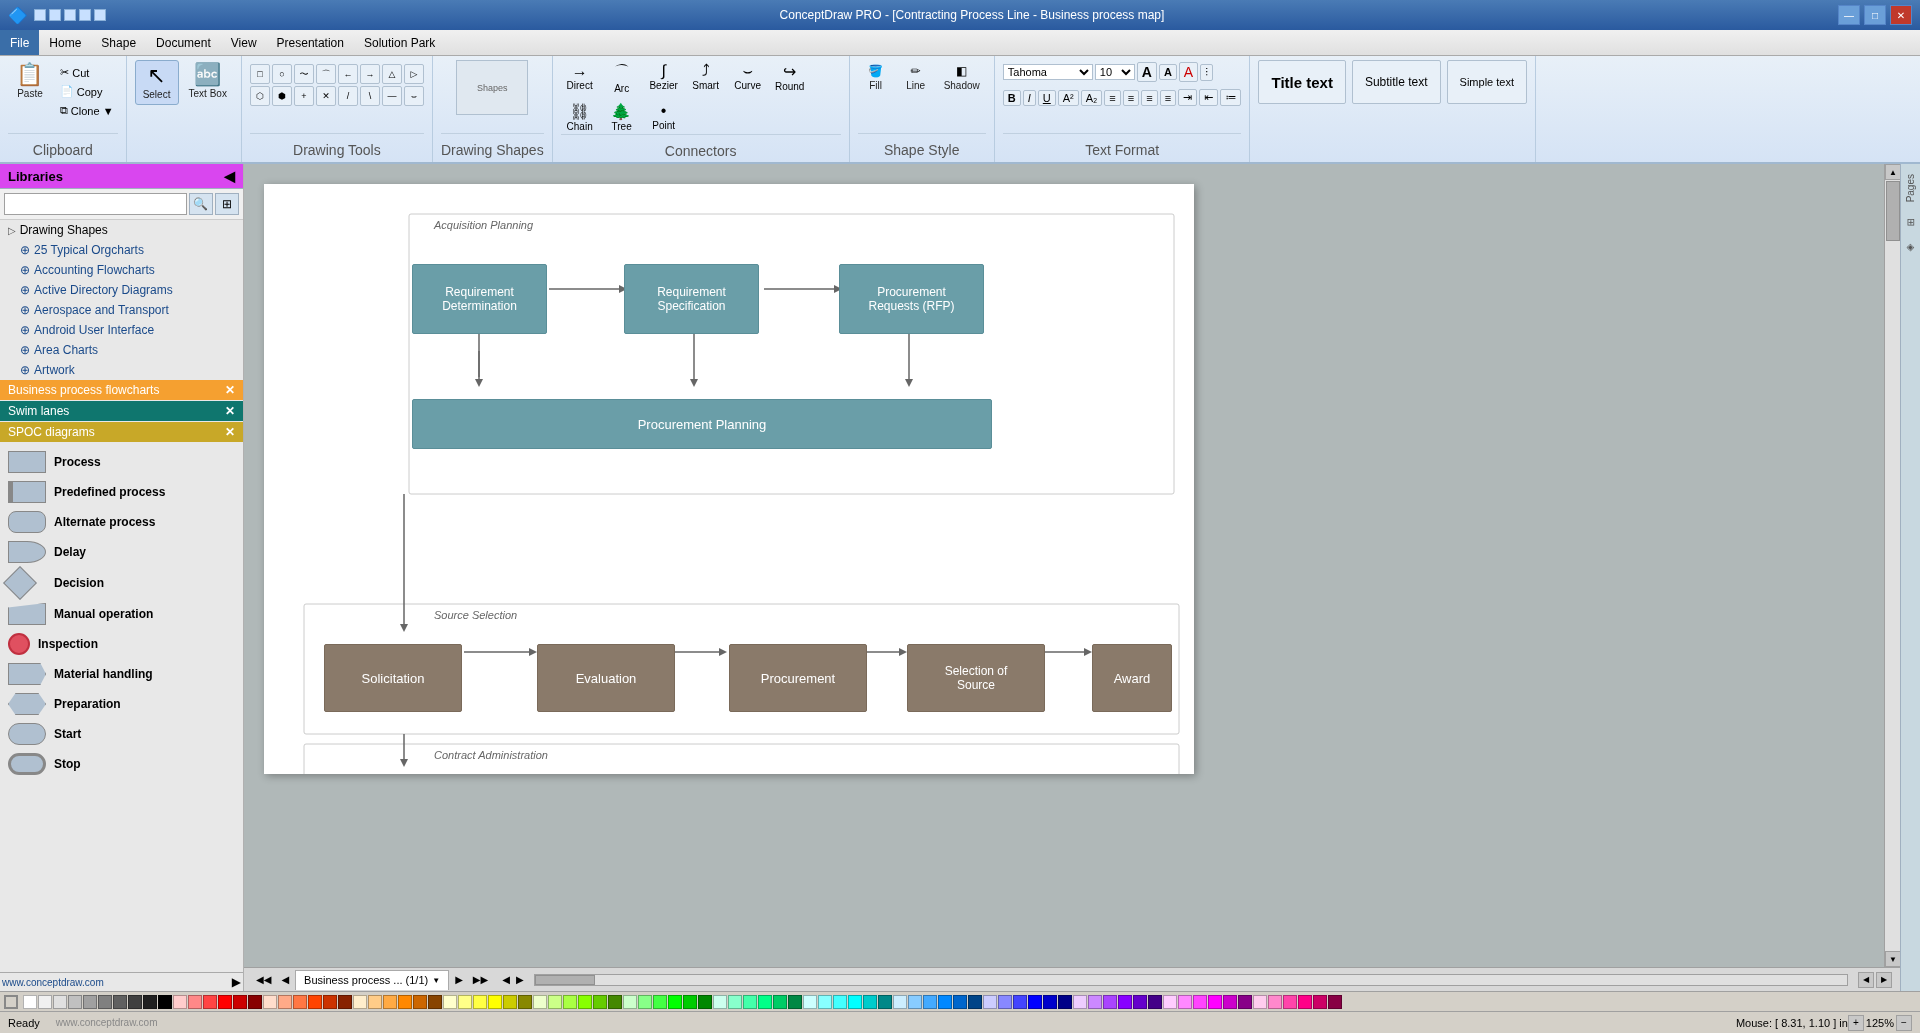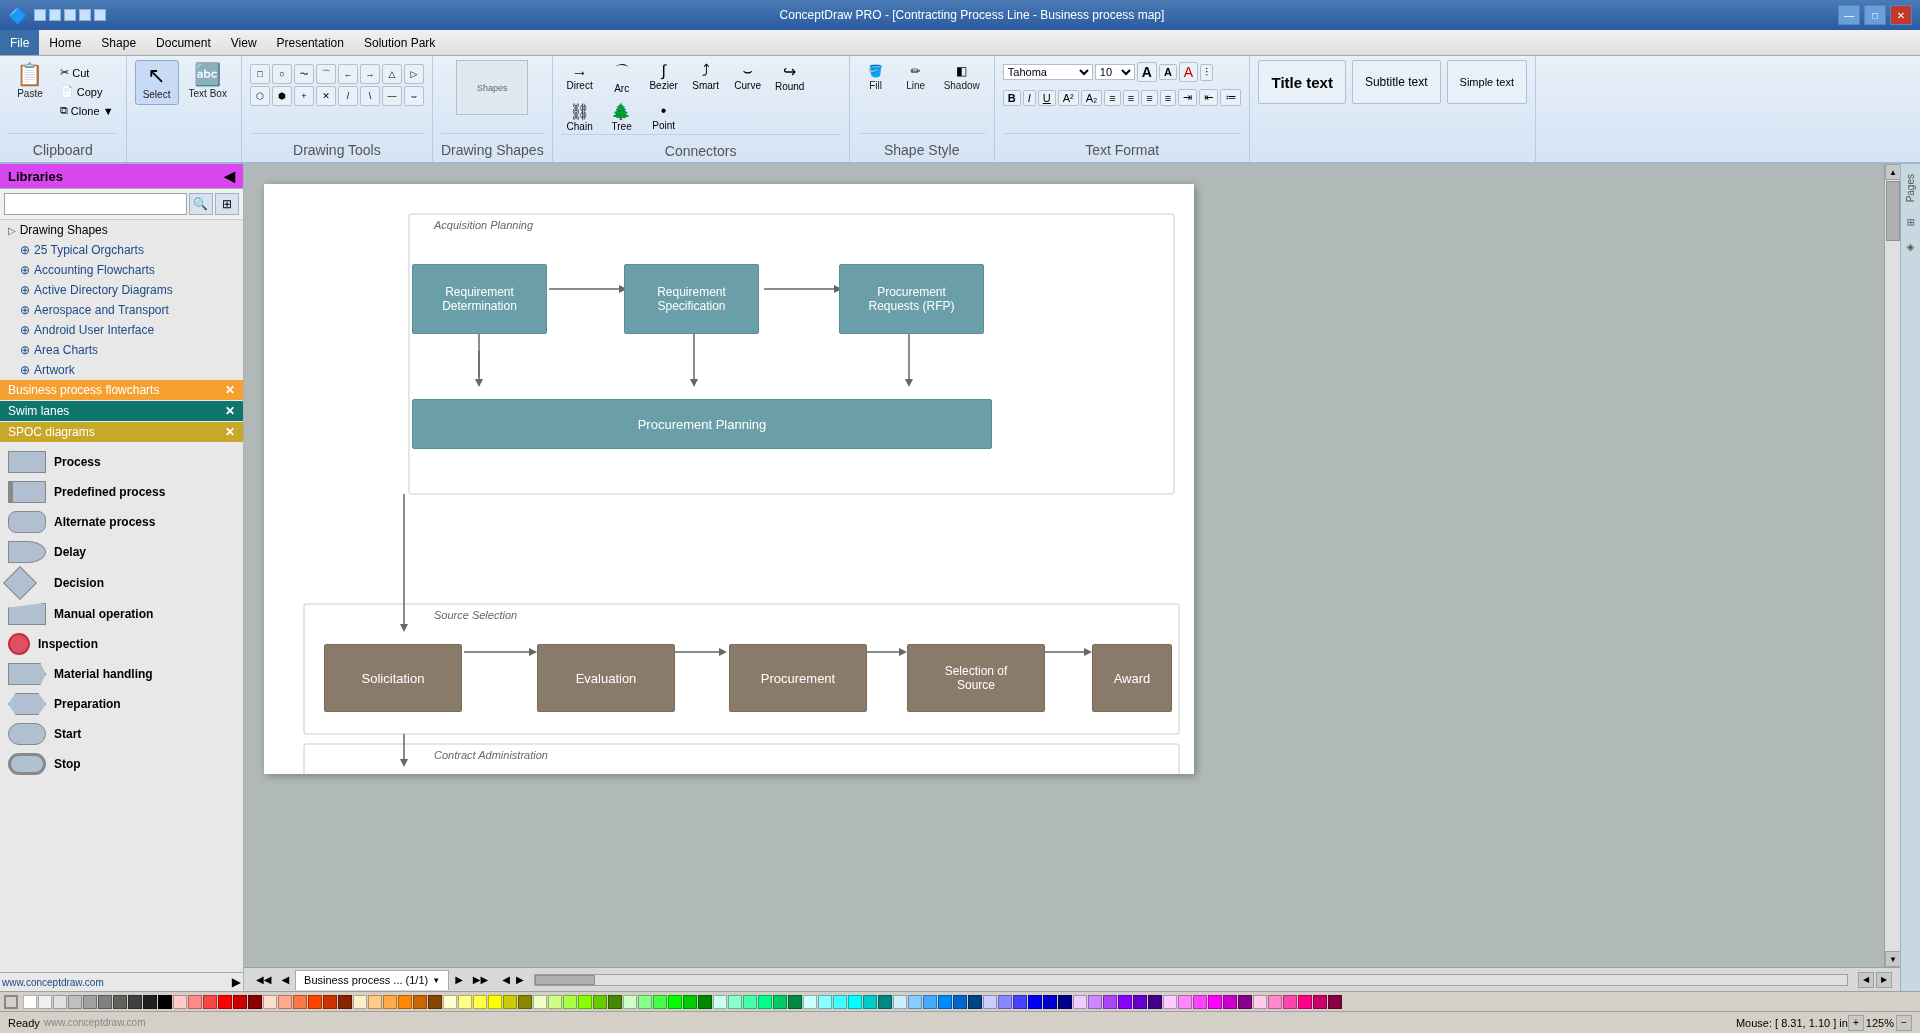--- a/index.html
+++ b/index.html
@@ -374,21 +374,21 @@
     #status-bar {
       height: 22px;
       background: #d4d0c8;
       border-top: 1px solid #a0a0a0;
       display: flex;
       align-items: center;
       justify-content: space-between;
       padding: 0 8px;
       font-size: 11px;
     }
-    #status-bar .left { display: flex; align-items: center; gap: 4px; }
+    #status-bar .left { display: flex; align-items: center; gap: 16px; }
     #status-bar .right { display: flex; align-items: center; gap: 0; }
 
     
     #color-palette {
       height: 20px;
       background: #d4d0c8;
       display: flex;
       align-items: center;
       padding: 0 4px;
       gap: 1px;

